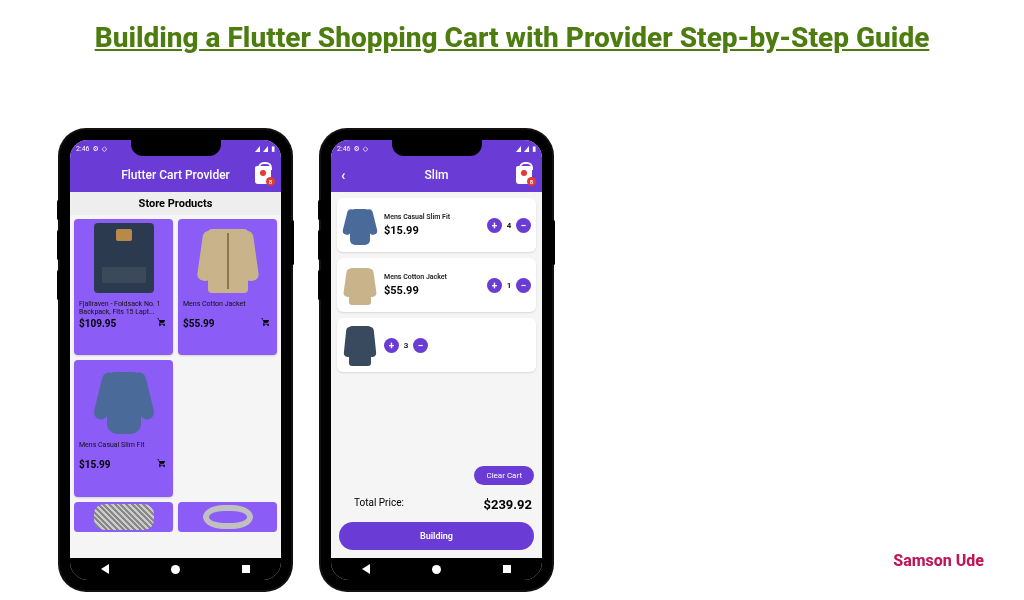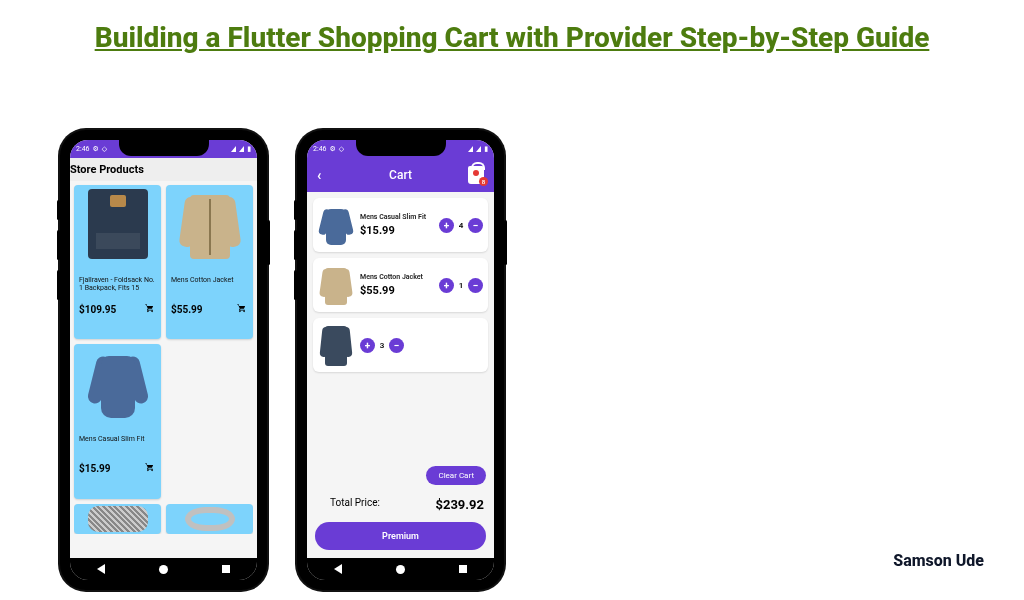--- a/index.html
+++ b/index.html
@@ -19,31 +19,31 @@
     padding: 18px 80px 0;
     line-height: 1.4;
     color: #4d7c0f;
   }
   .author {
     position: absolute;
     right: 40px;
     bottom: 30px;
     font-weight: 800;
     font-size: 16px;
-    color: #0f172a;
+    color: #be185d;
   }
   .phones {
     position: absolute;
     left: 60px;
     top: 130px;
     display: flex;
     gap: 30px;
   }
   .phone {
-    width: 207px;
+    width: 231px;
     height: 460px;
     background: #000;
     border-radius: 26px;
     padding: 10px;
     position: relative;
     box-shadow: 0 0 0 2px #111;
   }
   .side-btn {
     position: absolute;
     background: #000;
@@ -146,43 +146,42 @@
     font-size: 6px;
     width: 9px;
     height: 9px;
     border-radius: 50%;
     display: flex;
     align-items: center;
     justify-content: center;
   }
   .section-header {
     background: #eee;
-    text-align: left;
+    text-align: center;
     font-weight: 700;
     font-size: 11px;
     padding: 5px 0;
     color: #000;
   }
   .grid {
     flex: 1;
     overflow: hidden;
     padding: 4px;
     display: grid;
     grid-template-columns: 1fr 1fr;
     gap: 5px;
     background: #f5f5f5;
   }
   .card {
-    background: #7dd3fc;
+    background: #8b5cf6;
     border-radius: 4px;
     box-shadow: 0 1px 2px rgba(0,0,0,0.15);
     display: flex;
     flex-direction: column;
     overflow: hidden;
-    gap: 10px;
   }
   .card .img {
     height: 78px;
     display: flex;
     align-items: center;
     justify-content: center;
   }
   .card .label {
     font-size: 7px;
     padding: 3px 5px 0;
@@ -346,20 +345,29 @@
             <span>2:46</span>
             <span>⚙</span>
             <span>◇</span>
           </div>
         <div class="status-right">
             <span class="tri"></span>
             <span class="tri"></span>
             <span>▮</span>
           </div>
       </div>
+      <div class="app-bar">
+        <span>Flutter Cart Provider</span>
+        <div class="cart-badge">
+          <div class="bag-icon">
+              <div class="bag-dot"></div>
+            </div>
+          <div class="badge-num">8</div>
+        </div>
+      </div>
       <div class="section-header">Store Products</div>
       <div class="grid">
         <div class="card">
           <div class="img">
               <div class="p-backpack"></div>
             </div>
           <div class="label">Fjallraven - Foldsack No. 1 Backpack, Fits 15 Lapt...</div>
           <div class="price-row">
               <span>$109.95</span>
               <span><svg class="cart-icon-small" viewBox="0 0 24 24" fill="#000">
@@ -435,21 +443,21 @@
             <span>◇</span>
           </div>
         <div class="status-right">
             <span class="tri"></span>
             <span class="tri"></span>
             <span>▮</span>
           </div>
       </div>
       <div class="app-bar">
         <span class="back">‹</span>
-        <span>Cart</span>
+        <span>Slim</span>
         <div class="cart-badge">
           <div class="bag-icon">
               <div class="bag-dot"></div>
             </div>
           <div class="badge-num">8</div>
         </div>
       </div>
       <div class="cart-body">
         <div class="cart-item">
           <div class="cart-thumb">
@@ -500,21 +508,21 @@
             <div class="qty-val">3</div>
             <div class="qty-btn">−</div>
           </div>
         </div>
         <div class="spacer"></div>
         <div class="clear-btn">Clear Cart</div>
         <div class="total-row">
           <span>Total Price:</span>
           <span class="val">$239.92</span>
         </div>
-        <div class="checkout-btn">Premium</div>
+        <div class="checkout-btn">Building</div>
       </div>
       <div class="nav-bar">
         <div class="nav-tri"></div>
         <div class="nav-circ"></div>
         <div class="nav-sq"></div>
       </div>
     </div>
   </div>
 
 </div>

